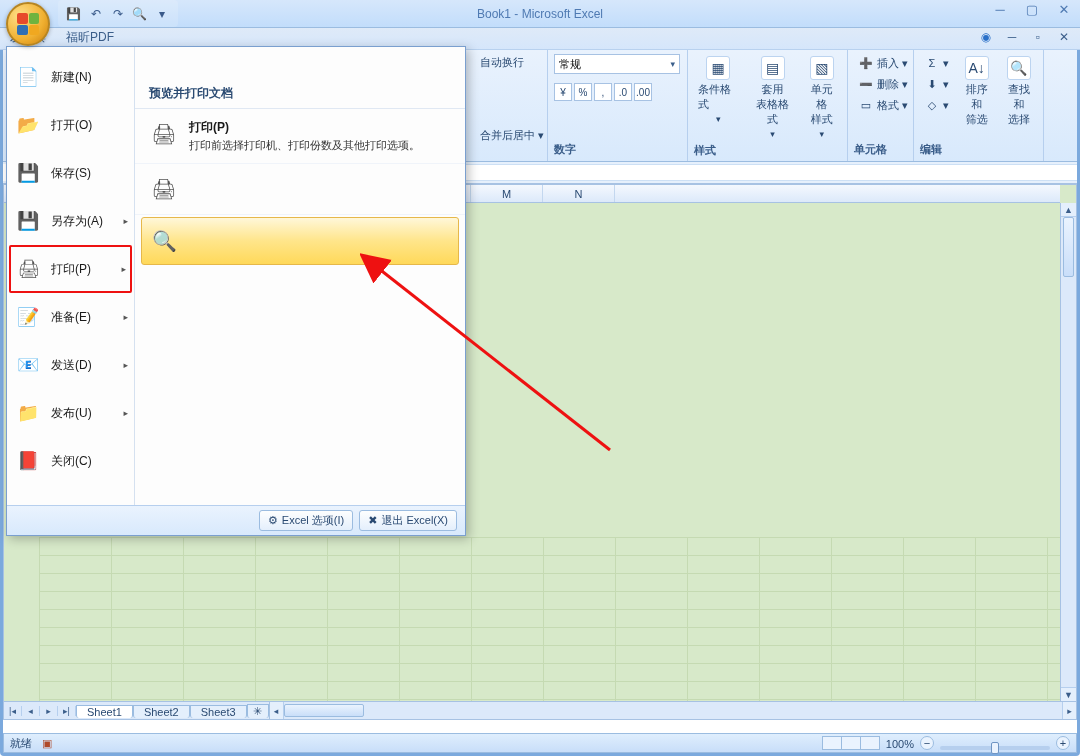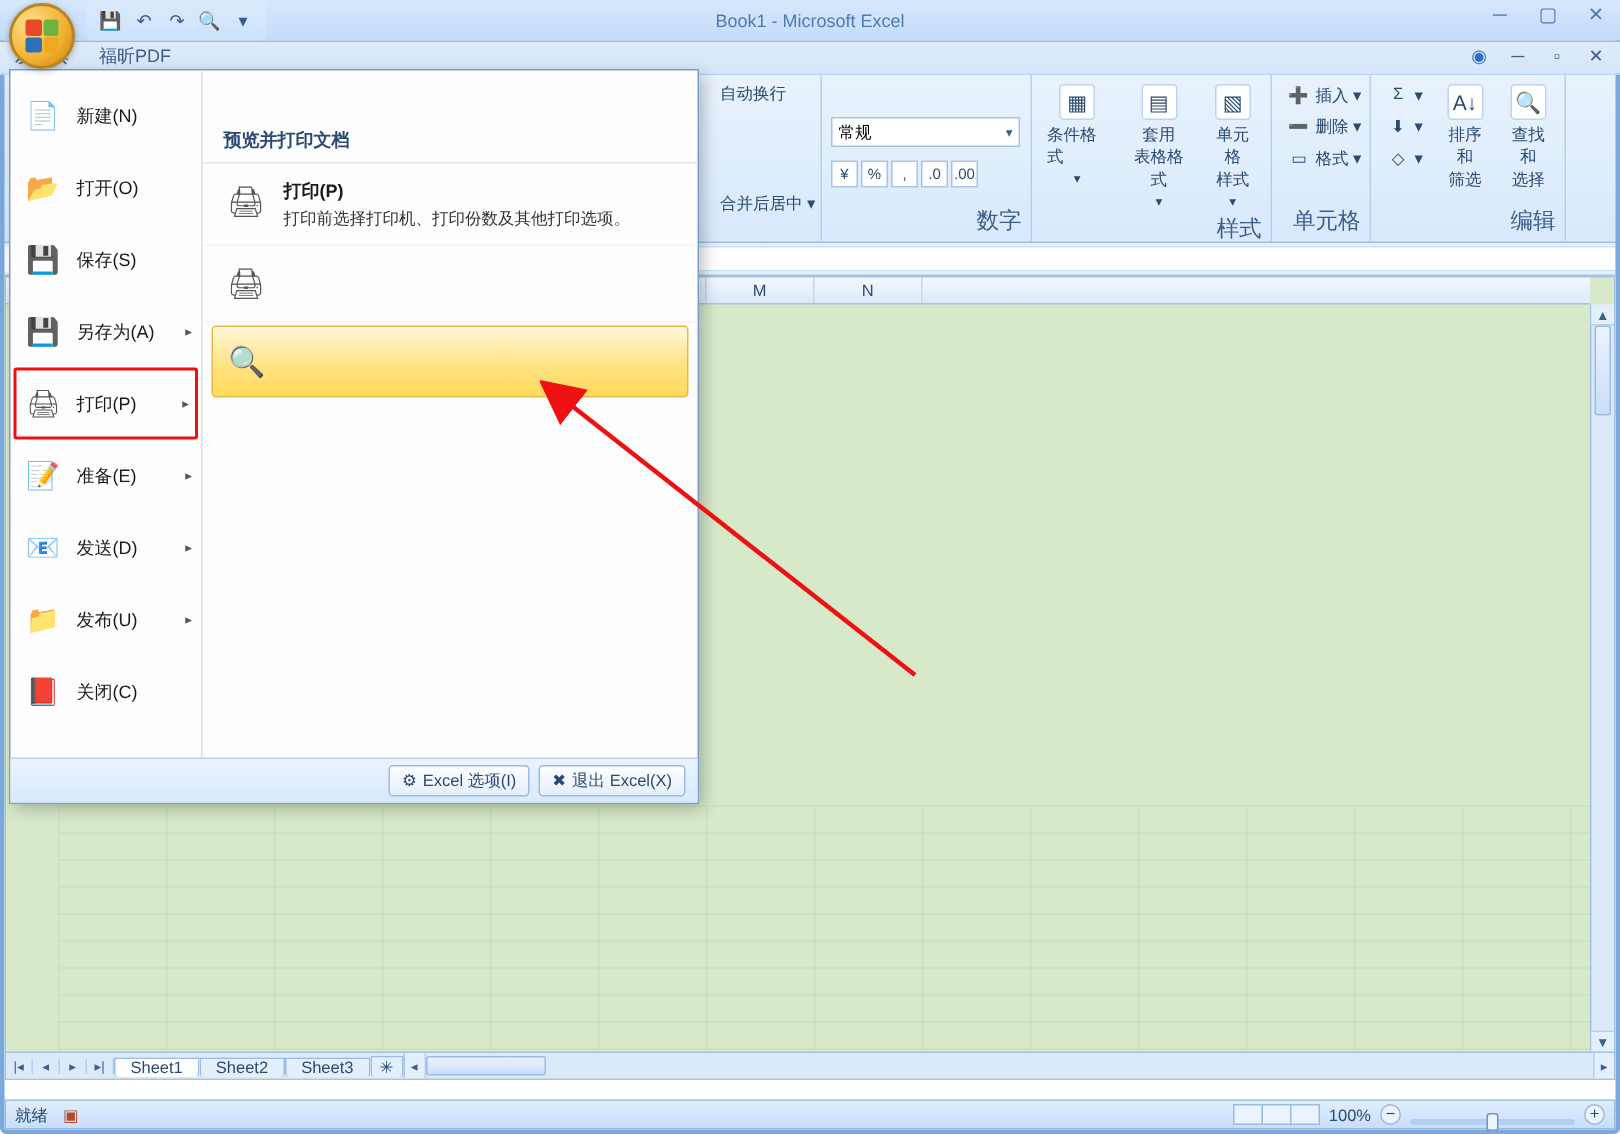--- a/index.html
+++ b/index.html
@@ -19,21 +19,21 @@
 
 
 .tabs-row { height: 22px; background: linear-gradient(#dfeaf8,#d5e6fb); display: flex; align-items: flex-end; font-size: 12px; color: #3b5e8a; position:relative; border-bottom:1px solid #b8d1ef;}
 .tab { padding: 3px 10px; cursor: default; }
 .help-row { position:absolute; right:8px; top:2px; display:flex; gap:10px; color:#3b5e8a; font-size:12px;}
 .help-row span{width:16px;text-align:center;}
 
 
 .ribbon { height: 112px; background: linear-gradient(#e9f2fd,#d8e9fc); border-bottom: 1px solid #9bbce0; display: flex; padding-left: 470px; }
 .group { border-right: 1px solid #b6cfee; padding: 4px 6px 2px; display: flex; flex-direction: column; justify-content: space-between; }
-.group-label { font-size: 15px; color: #3b5e8a; text-align: right; padding: 2px 0; border-top: 0px solid #cfe0f5; }
+.group-label { font-size: 11px; color: #3b5e8a; text-align: left; padding: 2px 0; border-top: 0px solid #cfe0f5; font-weight: bold; }
 .group-body { display: flex; align-items: flex-start; gap: 6px; flex: 1; }
 .vstack { display:flex; flex-direction:column; gap:3px;}
 .btn-sm { font-size: 11px; color: #2a4a72; padding: 1px 4px; display:flex;align-items:center;gap:3px; white-space:nowrap;}
 .btn-lg { display:flex;flex-direction:column;align-items:center;font-size:11px;color:#2a4a72;padding:2px 4px;gap:2px;}
 .ic24 { width:24px;height:24px;background:#fff;border:1px solid #bcd4f0;border-radius:3px;display:flex;align-items:center;justify-content:center;font-size:14px;}
 .ic16 { width:16px;height:16px;display:inline-flex;align-items:center;justify-content:center;font-size:11px;}
 .combo { height:20px;border:1px solid #a7c2e3;background:#fff;font-size:11px;padding:0 4px;display:flex;align-items:center;justify-content:space-between;}
 .combo .dd{font-size:9px;color:#3b5e8a;}
 .small-grid{display:flex;gap:2px;}
 .small-grid .cell{width:18px;height:18px;border:1px solid #a7c2e3;background:#fff;display:flex;align-items:center;justify-content:center;font-size:10px;color:#2a4a72;}
@@ -144,21 +144,21 @@
 <div class="ribbon">
   <div class="group" style="width:78px;">
     <div class="group-body vstack">
       <div class="btn-sm">自动换行</div>
       <div style="height:50px;"></div>
       <div class="btn-sm"><span>合并后居中</span> ▾</div>
     </div>
     <div class="group-label"></div>
   </div>
   <div class="group" style="width:140px;">
-    <div class="group-body vstack" style="width:100%;margin-top:24px;">
+    <div class="group-body vstack" style="width:100%;">
       <div class="combo" style="width:126px;">
           <span>常规</span>
           <span class="dd">▾</span>
         </div>
       <div class="small-grid" style="margin-top:6px;">
         <div class="cell">¥</div>
         <div class="cell">%</div>
         <div class="cell">,</div>
         <div class="cell">.0</div>
         <div class="cell">.00</div>

